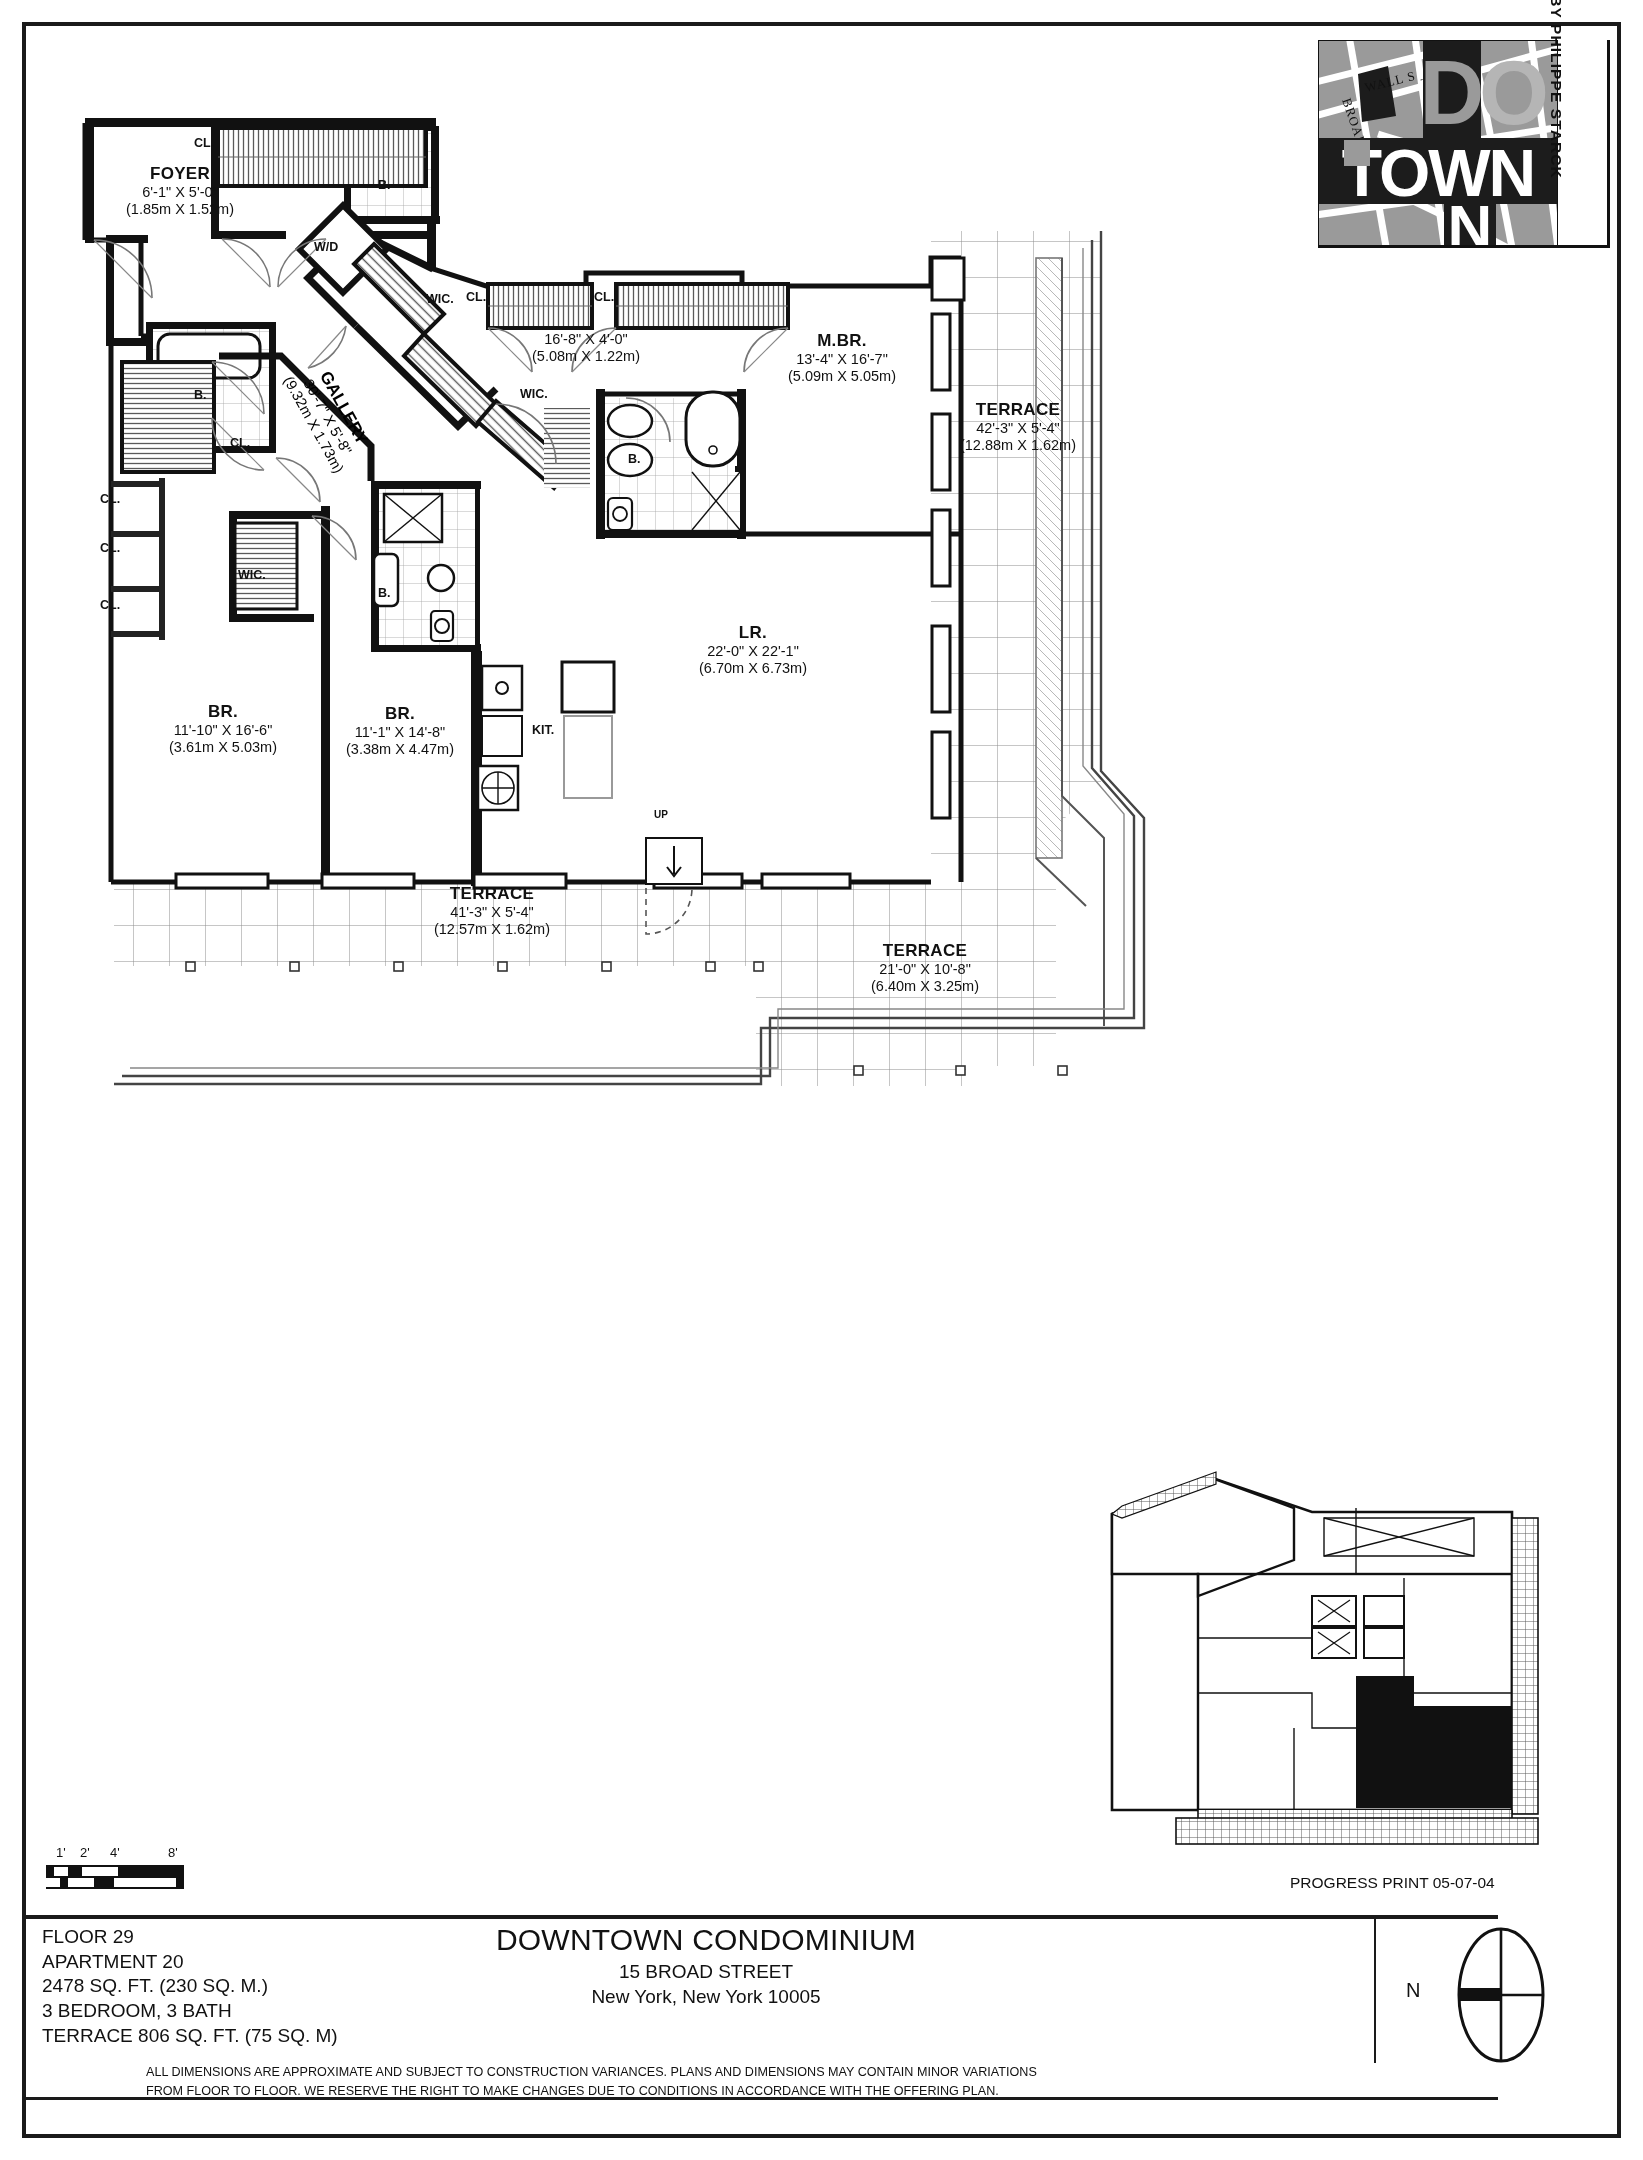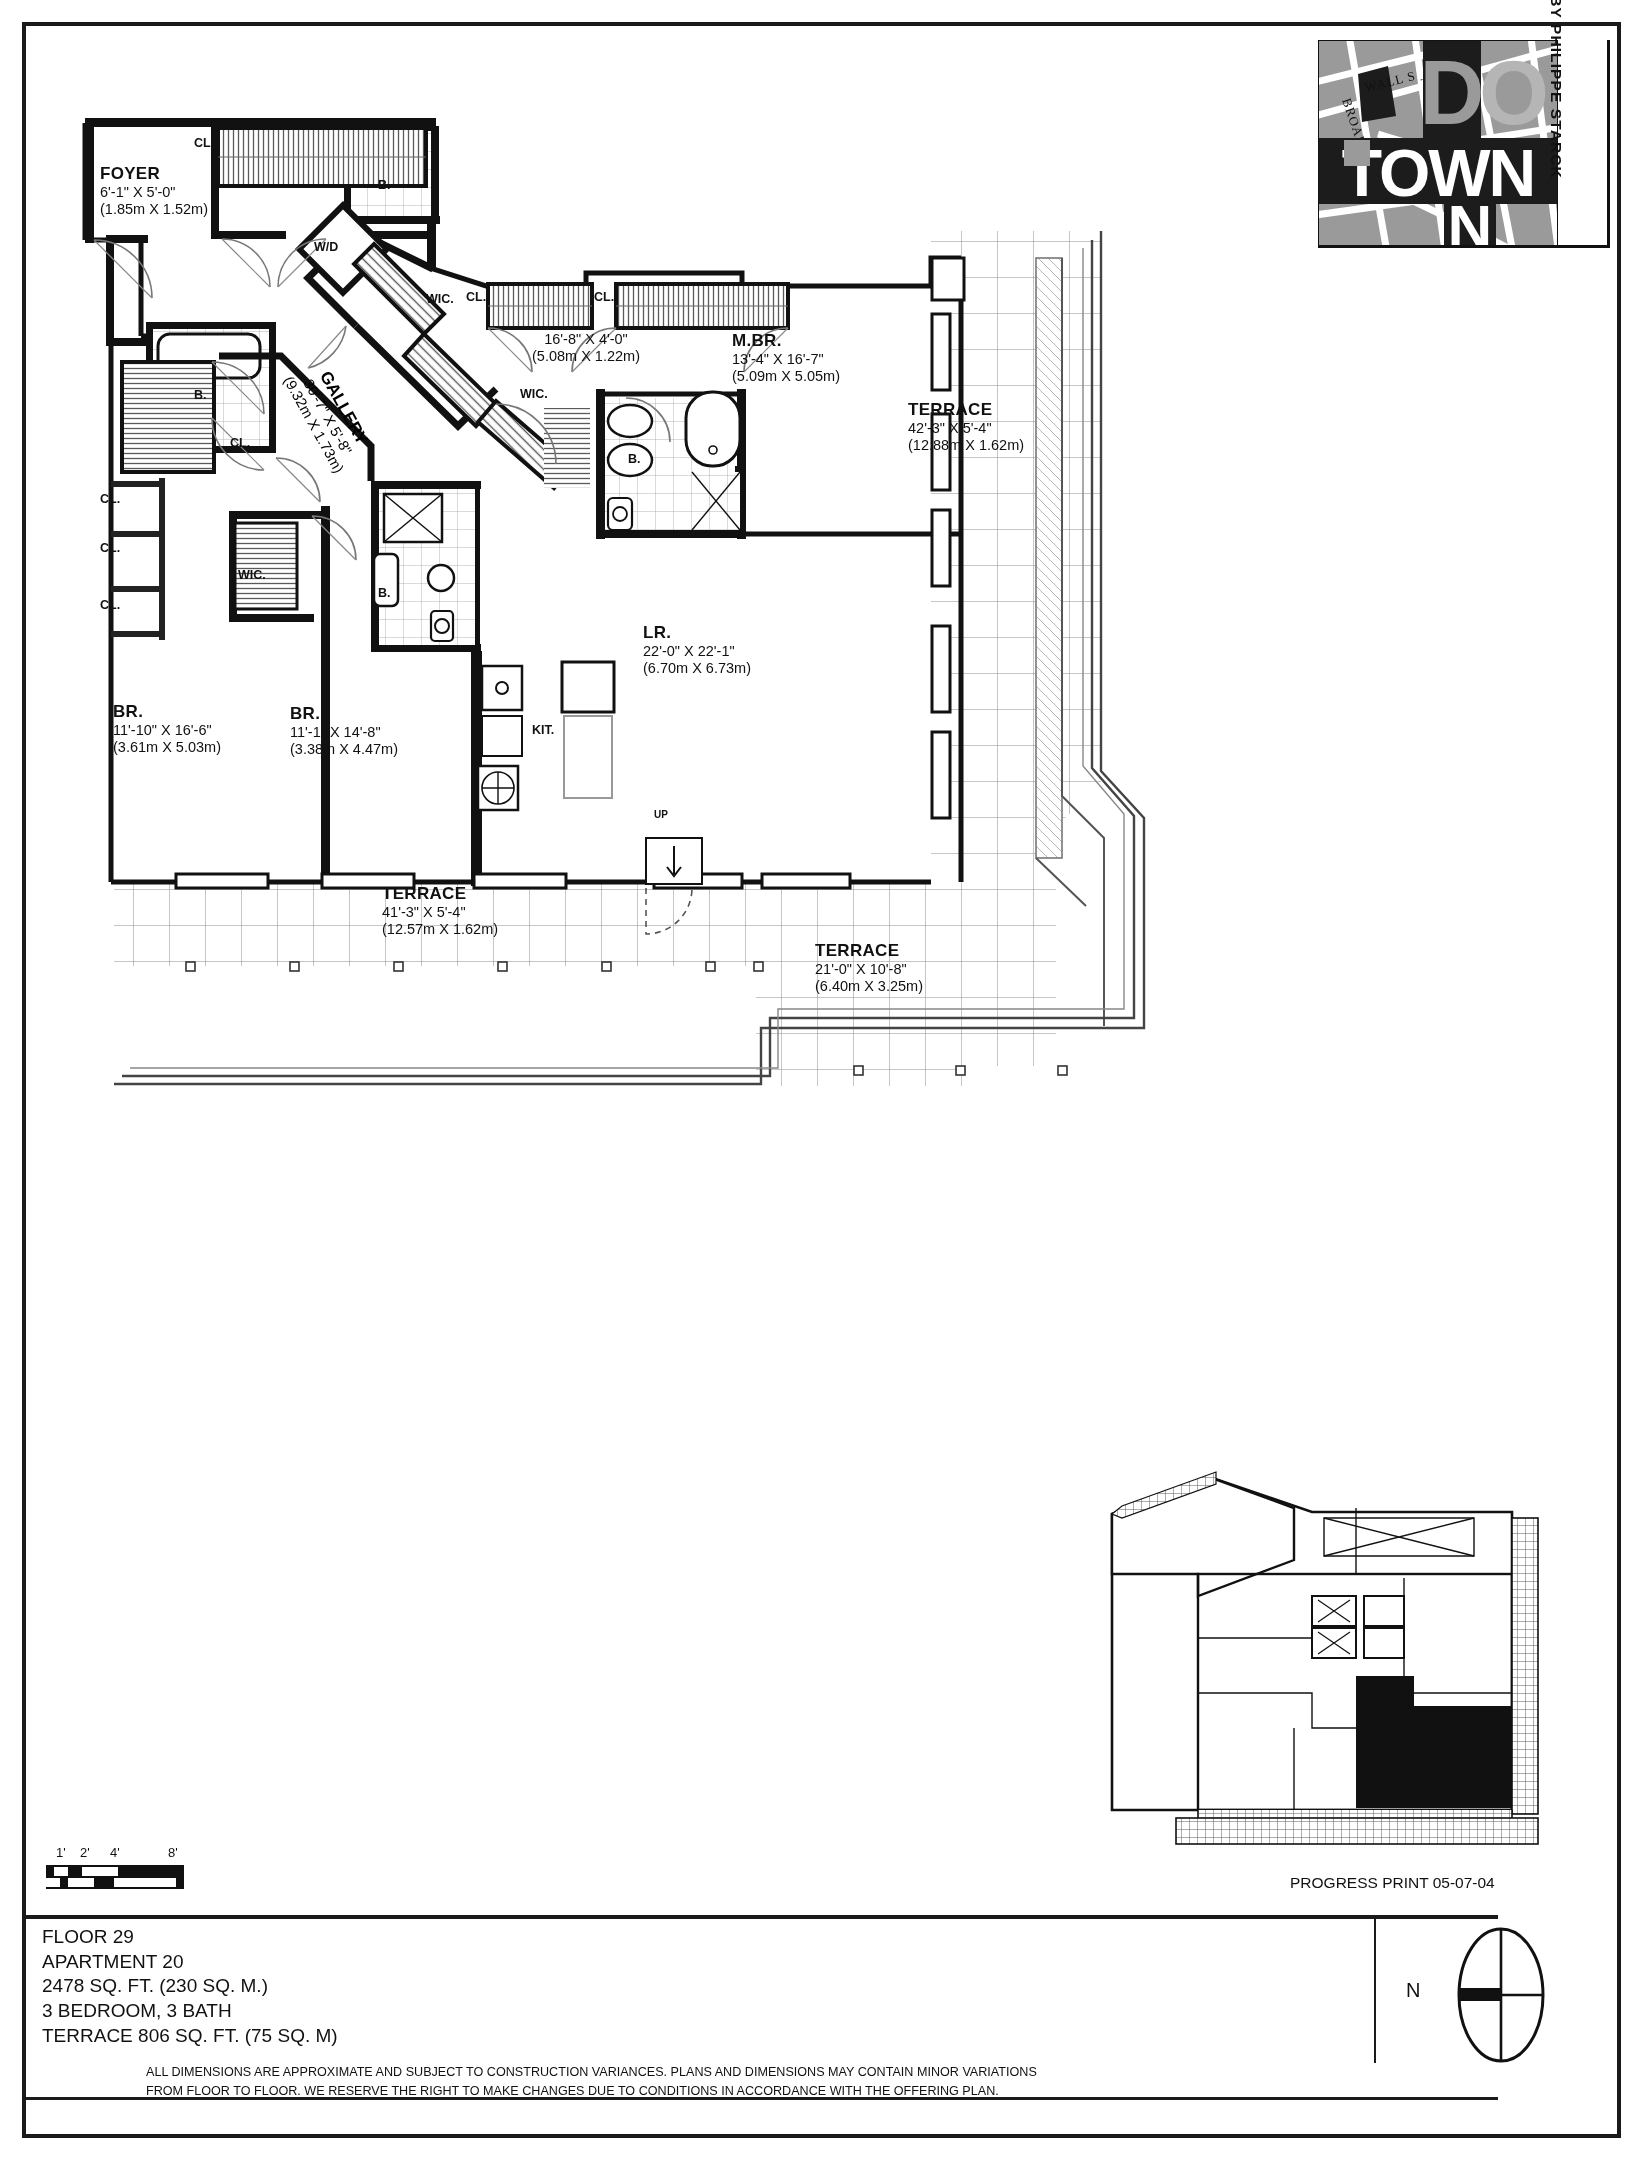--- a/index.html
+++ b/index.html
@@ -28,20 +28,21 @@
   #plan-area {
     position: absolute;
     left: 26px; top: 26px;
     width: 1591px; height: 1882px;
   }
   #plan-svg { display: block; }
 
   
   .rlabel {
     position: absolute;
+    text-align: center;
     color: #111;
     line-height: 1.18;
     white-space: nowrap;
     pointer-events: none;
   }
   .rlabel .rname {
     font-weight: bold;
     font-size: 17px;
     letter-spacing: 0.3px;
   }
@@ -673,20 +674,25 @@
     <div id="tb-vert"></div>
 
     <div id="tb-left">
       <div>FLOOR 29</div>
       <div>APARTMENT 20</div>
       <div>2478 SQ. FT. (230 SQ. M.)</div>
       <div>3 BEDROOM, 3 BATH</div>
       <div>TERRACE 806 SQ. FT. (75 SQ. M)</div>
     </div>
 
+    <div id="tb-center">
+      <div class="t1">DOWNTOWN CONDOMINIUM</div>
+      <div class="t2">15 BROAD STREET</div>
+      <div class="t3">New York, New York 10005</div>
+    </div>
 
     <div id="tb-disclaimer">
       <div>ALL DIMENSIONS ARE APPROXIMATE AND SUBJECT TO CONSTRUCTION VARIANCES. PLANS AND DIMENSIONS MAY CONTAIN MINOR VARIATIONS</div>
       <div>FROM FLOOR TO FLOOR. WE RESERVE THE RIGHT TO MAKE CHANGES DUE TO CONDITIONS IN ACCORDANCE WITH THE OFFERING PLAN.</div>
     </div>
 
     <div id="compass-n">N</div>
     <div id="compass">
       <svg width="130" height="140" viewBox="0 0 130 140" xmlns="http://www.w3.org/2000/svg">
         <ellipse cx="65" cy="70" rx="42" ry="66" fill="#ffffff" stroke="#111" stroke-width="3"></ellipse>

